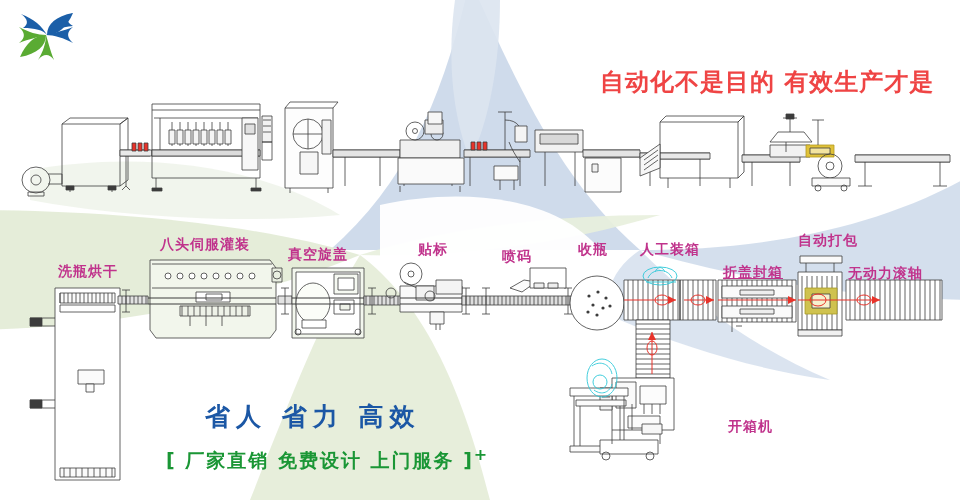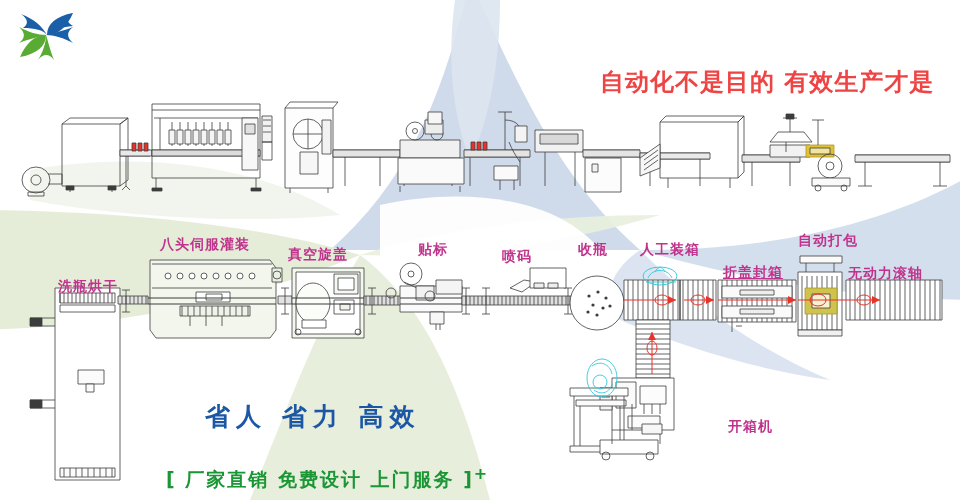--- a/index.html
+++ b/index.html
@@ -28,21 +28,21 @@
     font-family:"DejaVu Sans","Liberation Sans",sans-serif;
   }
 
   
   .slogan1{
     position:absolute;left:205px;top:400px;z-index:6;
     font-size:25px;font-weight:bold;color:#1b57a5;letter-spacing:6px;white-space:nowrap;
     font-family:"DejaVu Sans","Liberation Sans",sans-serif;
   }
   .slogan2{
-    position:absolute;left:166px;top:464px;z-index:6;
+    position:absolute;left:166px;top:445px;z-index:6;
     font-size:19px;font-weight:bold;color:#1a9635;letter-spacing:2px;white-space:nowrap;
     font-family:"DejaVu Sans","Liberation Sans",sans-serif;
   }
   .slogan2 .plus{font-size:16px;vertical-align:super;}
 
   
   .mlabel{
     position:absolute;z-index:7;color:#c0338c;font-size:14px;font-weight:bold;
     white-space:nowrap;letter-spacing:1px;
     font-family:"DejaVu Sans","Liberation Sans",sans-serif;
@@ -427,21 +427,21 @@
       <path d="M 648 278 C 652 268 668 268 672 278"></path>
       <path d="M 655 272 C 658 266 662 266 665 272"></path>
       <path d="M 646 282 L 676 282"></path>
       <ellipse cx="602" cy="378" rx="15" ry="19"></ellipse>
       <circle cx="600" cy="382" r="7"></circle>
       <path d="M 592 366 C 600 360 610 364 612 374"></path>
       <path d="M 594 390 C 602 396 610 392 612 384"></path>
     </g>
   </svg>
 
-  <div class="mlabel" style="left:58px;top:278px;">洗瓶烘干</div>
+  <div class="mlabel" style="left:58px;top:263px;">洗瓶烘干</div>
   <div class="mlabel" style="left:160px;top:236px;">八头伺服灌装</div>
   <div class="mlabel" style="left:288px;top:246px;">真空旋盖</div>
   <div class="mlabel" style="left:418px;top:241px;">贴标</div>
   <div class="mlabel" style="left:502px;top:248px;">喷码</div>
   <div class="mlabel" style="left:578px;top:241px;">收瓶</div>
   <div class="mlabel" style="left:640px;top:241px;">人工装箱</div>
   <div class="mlabel" style="left:723px;top:264px;text-decoration:underline;">折盖封箱</div>
   <div class="mlabel" style="left:790px;top:232px;margin-left:8px;">自动打包</div>
   <div class="mlabel" style="left:848px;top:265px;">无动力滚轴</div>
   <div class="mlabel" style="left:680px;top:418px;margin-left:48px;">开箱机</div>

